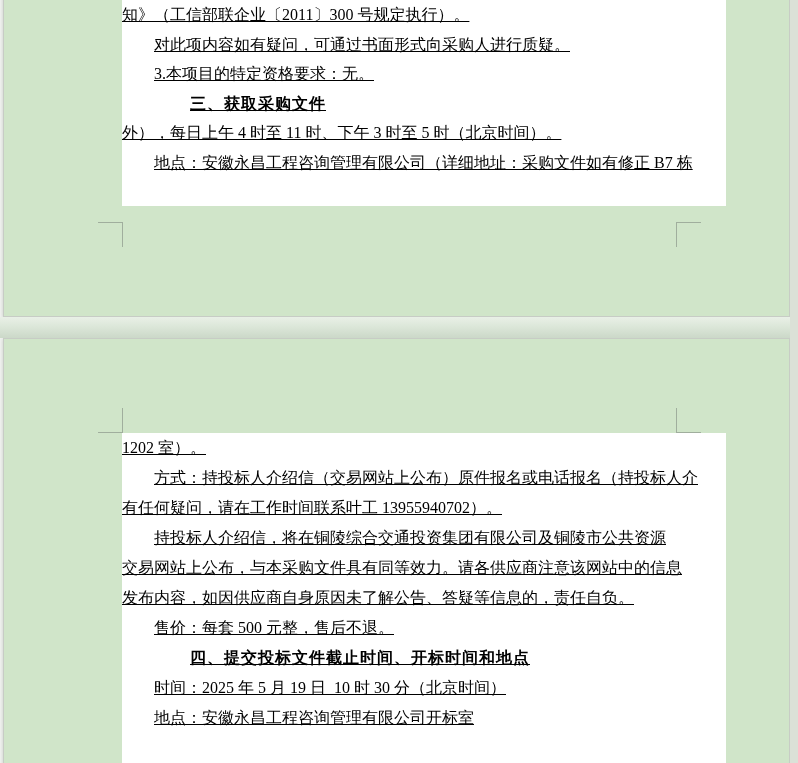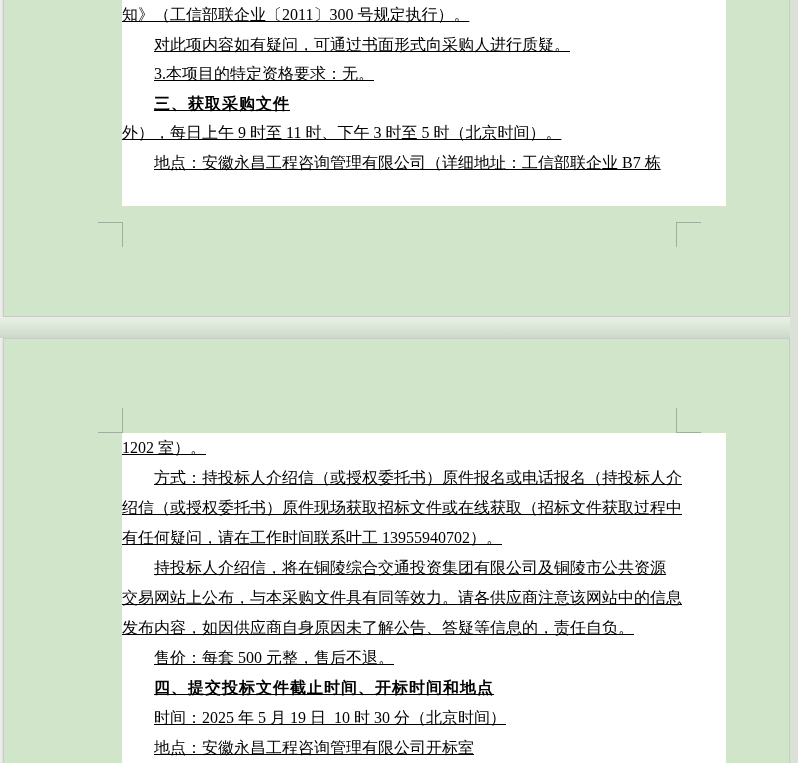--- a/index.html
+++ b/index.html
@@ -51,21 +51,21 @@
   .text-area-2 { top: 433px; height: 330px; }
   .line {
     height: 30px;
     line-height: 30px;
     font-size: 16px;
     white-space: pre;
     overflow: hidden;
   }
   .text-area-1 .line { height: 29.5px; line-height: 29.5px; }
   .line.indent { text-indent: 32px; }
-  .line.bold { font-weight: bold; letter-spacing: 1px; }
+  .line.bold { font-weight: bold; letter-spacing: 1px; padding-left: 36px; }
   .crop-mark {
     position: absolute;
     width: 25px; height: 25px;
   }
   .crop-mark.p1-bl { left: 98px;  top: 222px; border-top: 1px solid #A0AE9D; border-right: 1px solid #A0AE9D; }
   .crop-mark.p1-br { left: 676px; top: 222px; border-top: 1px solid #A0AE9D; border-left: 1px solid #A0AE9D; }
   .crop-mark.p2-tl { left: 98px;  top: 408px; border-bottom: 1px solid #A0AE9D; border-right: 1px solid #A0AE9D; }
   .crop-mark.p2-tr { left: 676px; top: 408px; border-bottom: 1px solid #A0AE9D; border-left: 1px solid #A0AE9D; }
 </style>
 </head>
@@ -77,33 +77,32 @@
   <div class="page page-2"></div>
 
   <div class="page-gap"></div>
   <div class="right-edge-strip"></div>
 
   <div class="text-area text-area-1">
     <div class="line">知》（工信部联企业〔2011〕300 号规定执行）。</div>
     <div class="line indent">对此项内容如有疑问，可通过书面形式向采购人进行质疑。</div>
     <div class="line indent">3.本项目的特定资格要求：无。</div>
     <div class="line indent bold">三、获取采购文件</div>
-    <div class="line">外），每日上午 9 时至 11 时、下午 3 时至 5 时（北京时间）。</div>
-    <div class="line indent">地点：安徽永昌工程咨询管理有限公司（详细地址：工信部联企业 B7 栋</div>
+    <div class="line">外），每日上午 4 时至 11 时、下午 3 时至 5 时（北京时间）。</div>
+    <div class="line indent">地点：安徽永昌工程咨询管理有限公司（详细地址：采购文件如有修正 B7 栋</div>
   </div>
 
   <div class="crop-mark p1-bl"></div>
   <div class="crop-mark p1-br"></div>
   <div class="crop-mark p2-tl"></div>
   <div class="crop-mark p2-tr"></div>
 
   <div class="text-area text-area-2">
     <div class="line">1202 室）。</div>
-    <div class="line indent">方式：持投标人介绍信（或授权委托书）原件报名或电话报名（持投标人介</div>
-    <div class="line">绍信（或授权委托书）原件现场获取招标文件或在线获取（招标文件获取过程中</div>
+    <div class="line indent">方式：持投标人介绍信（交易网站上公布）原件报名或电话报名（持投标人介</div>
     <div class="line">有任何疑问，请在工作时间联系叶工 13955940702）。</div>
     <div class="line indent">持投标人介绍信，将在铜陵综合交通投资集团有限公司及铜陵市公共资源</div>
     <div class="line">交易网站上公布，与本采购文件具有同等效力。请各供应商注意该网站中的信息</div>
     <div class="line">发布内容，如因供应商自身原因未了解公告、答疑等信息的，责任自负。</div>
     <div class="line indent">售价：每套 500 元整，售后不退。</div>
     <div class="line indent bold">四、提交投标文件截止时间、开标时间和地点</div>
     <div class="line indent">时间：2025 年 5 月 19 日  10 时 30 分（北京时间）</div>
     <div class="line indent">地点：安徽永昌工程咨询管理有限公司开标室</div>
   </div>
 

